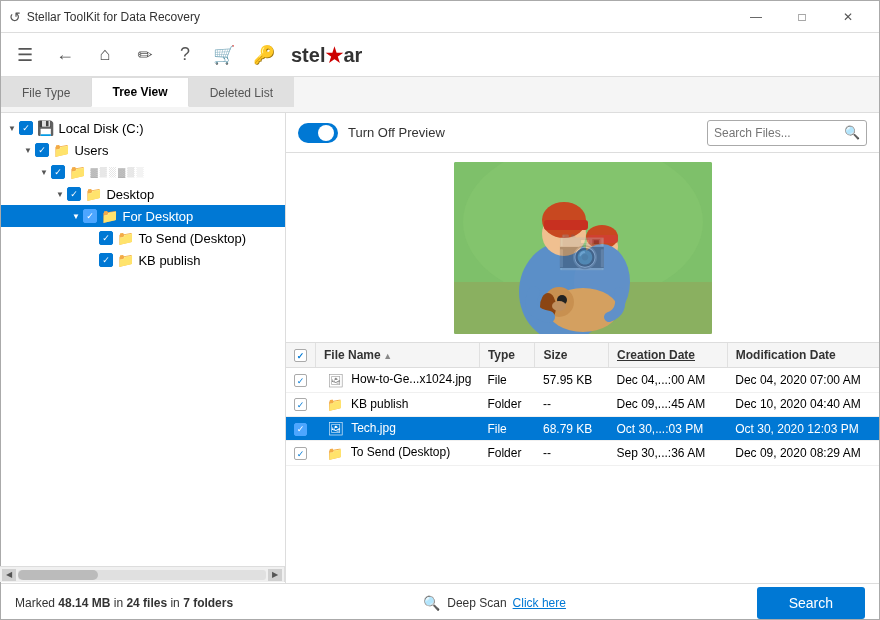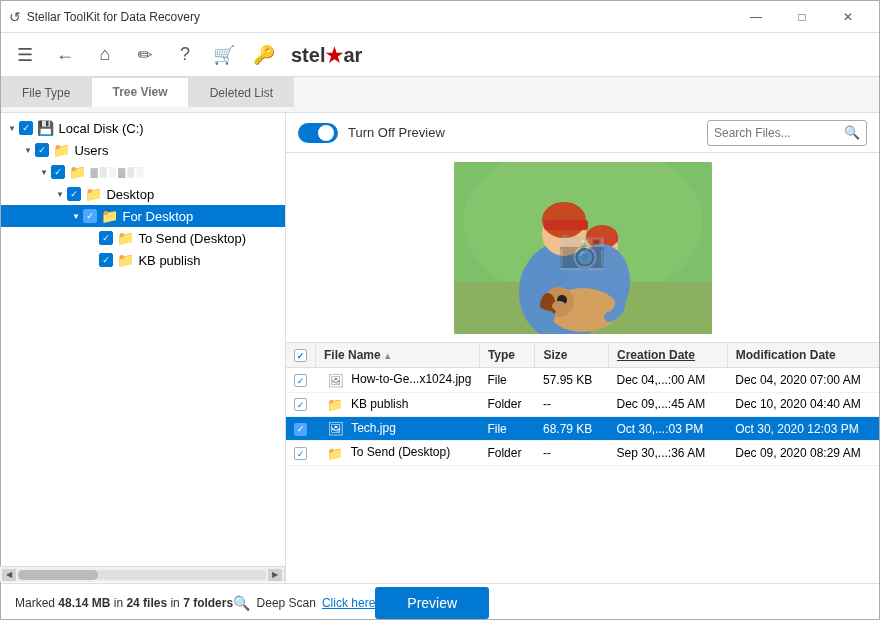--- a/index.html
+++ b/index.html
@@ -56,21 +56,21 @@
       border: 1px solid transparent;
       border-bottom: none;
       background: #e0e0e0;
       color: #555;
       height: 30px;
       display: flex; align-items: center;
     }
     .tab.active {
       background: #fff;
       border-color: #ddd;
-      color: #737373;
+      color: #000000;
       font-weight: 600;
       border-bottom: 1px solid #fff;
       margin-bottom: -1px;
       z-index: 1;
     }
 
     
     .main {
       display: flex;
       height: calc(620px - 32px - 44px - 36px - 38px);
@@ -259,20 +259,21 @@
     .folder-file-icon { color: #e6a817; }
 
     
     .statusbar {
       height: 38px;
       background: #fff;
       border-top: 1px solid #ddd;
       display: flex;
       align-items: center;
       padding: 0 14px;
+      justify-content: space-between;
     }
     .status-text { font-size: 12px; color: #333; }
     .status-text strong { font-weight: 700; }
     .deep-scan { display: flex; align-items: center; gap: 6px; font-size: 12px; color: #333; }
     .deep-scan-icon { font-size: 14px; color: #555; }
     .deep-scan-link { color: #0078d4; text-decoration: underline; cursor: pointer; }
 
     .recover-btn {
       background: #0078d4;
       color: #fff;
@@ -540,14 +541,14 @@
 
 <div class="statusbar">
   <span class="status-text">
     Marked <strong>48.14 MB</strong> in <strong>24 files</strong> in <strong>7 folders</strong>
   </span>
   <div class="deep-scan">
     <span class="deep-scan-icon">🔍</span>
     <span>Deep Scan</span>
     <span class="deep-scan-link">Click here</span>
   </div>
-  <button class="recover-btn">Preview</button>
+  <button class="recover-btn">Search</button>
 </div>
 
 </body></html>

